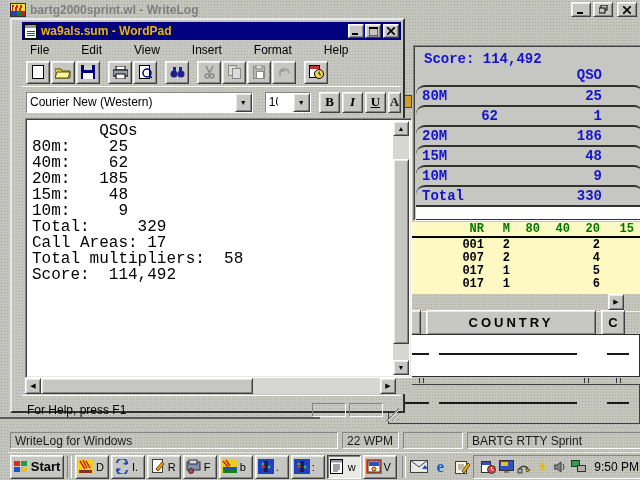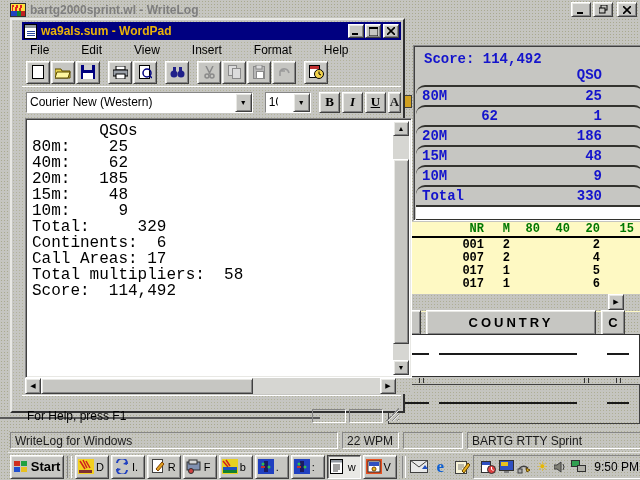--- a/index.html
+++ b/index.html
@@ -92,21 +92,21 @@
              align-items:center; justify-content:center; font-weight:bold; font-size:13px;
              font-family:"Liberation Serif", serif; }
   .wp-doc { left:5px; top:98px; width:387px; height:260px; background:#fff; }
   .doc-text { position:absolute; left:6px; top:4px; right:22px; bottom:2px; overflow:hidden; }
   .doc-line { white-space:pre; font-size:16px; line-height:16px; font-family:"Liberation Mono","DejaVu Sans Mono",monospace; }
   .vscroll { position:absolute; right:2px; top:2px; width:16px; bottom:2px; background:#d6d6d2;
              background-image: radial-gradient(circle,#bdbdb0 25%, transparent 27%); background-size:2px 2px; }
   .vthumb { position:absolute; left:0; width:16px; background:#c6c6c2; }
   .wp-hscroll { left:5px; top:358px; width:387px; height:16px; display:flex; }
   .hthumb { position:absolute; top:0; height:16px; background:#c6c6c2; }
-  .wp-statusbar { left:2px; top:375px; right:2px; height:28px; display:flex; align-items:flex-end;
+  .wp-statusbar { left:2px; top:375px; right:2px; height:28px; display:flex; align-items:center;
                   border-top:1px solid #ffffff; padding:0 2px; }
   .status-cell { height:14px; margin-left:3px; }
   .grip { position:absolute; right:2px; bottom:2px; width:13px; height:13px;
       background:linear-gradient(135deg, transparent 0 50%, #868686 50% 55%, #e8e8e4 55% 60%,
       transparent 60% 70%, #868686 70% 75%, #e8e8e4 75% 80%, transparent 80% 90%, #868686 90% 95%, #e8e8e4 95%); }
 
   
   .frag-line { position:absolute; background:#5a5a5a; }
 
   
@@ -402,21 +402,20 @@
     <div class="doc-text">
       <div class="doc-line">       QSOs</div>
       <div class="doc-line">80m:    25</div>
       <div class="doc-line">40m:    62</div>
       <div class="doc-line">20m:   185</div>
       <div class="doc-line">15m:    48</div>
       <div class="doc-line">10m:     9</div>
       <div class="doc-line"></div>
       <div class="doc-line">Total:     329</div>
       <div class="doc-line"></div>
-      <div class="doc-line">Continents:  6</div>
       <div class="doc-line">Call Areas: 17</div>
       <div class="doc-line">Total multipliers:  58</div>
       <div class="doc-line"></div>
       <div class="doc-line">Score:  114,492</div>
     </div>
     <div class="vscroll">
       <div class="scroll-btn raised" style="width:16px;height:15px">▲</div>
       <div class="vthumb raised" style="top:38px;height:185px"></div>
       <div class="scroll-btn raised" style="width:16px;height:15px;position:absolute;bottom:0">▼</div>
     </div>

